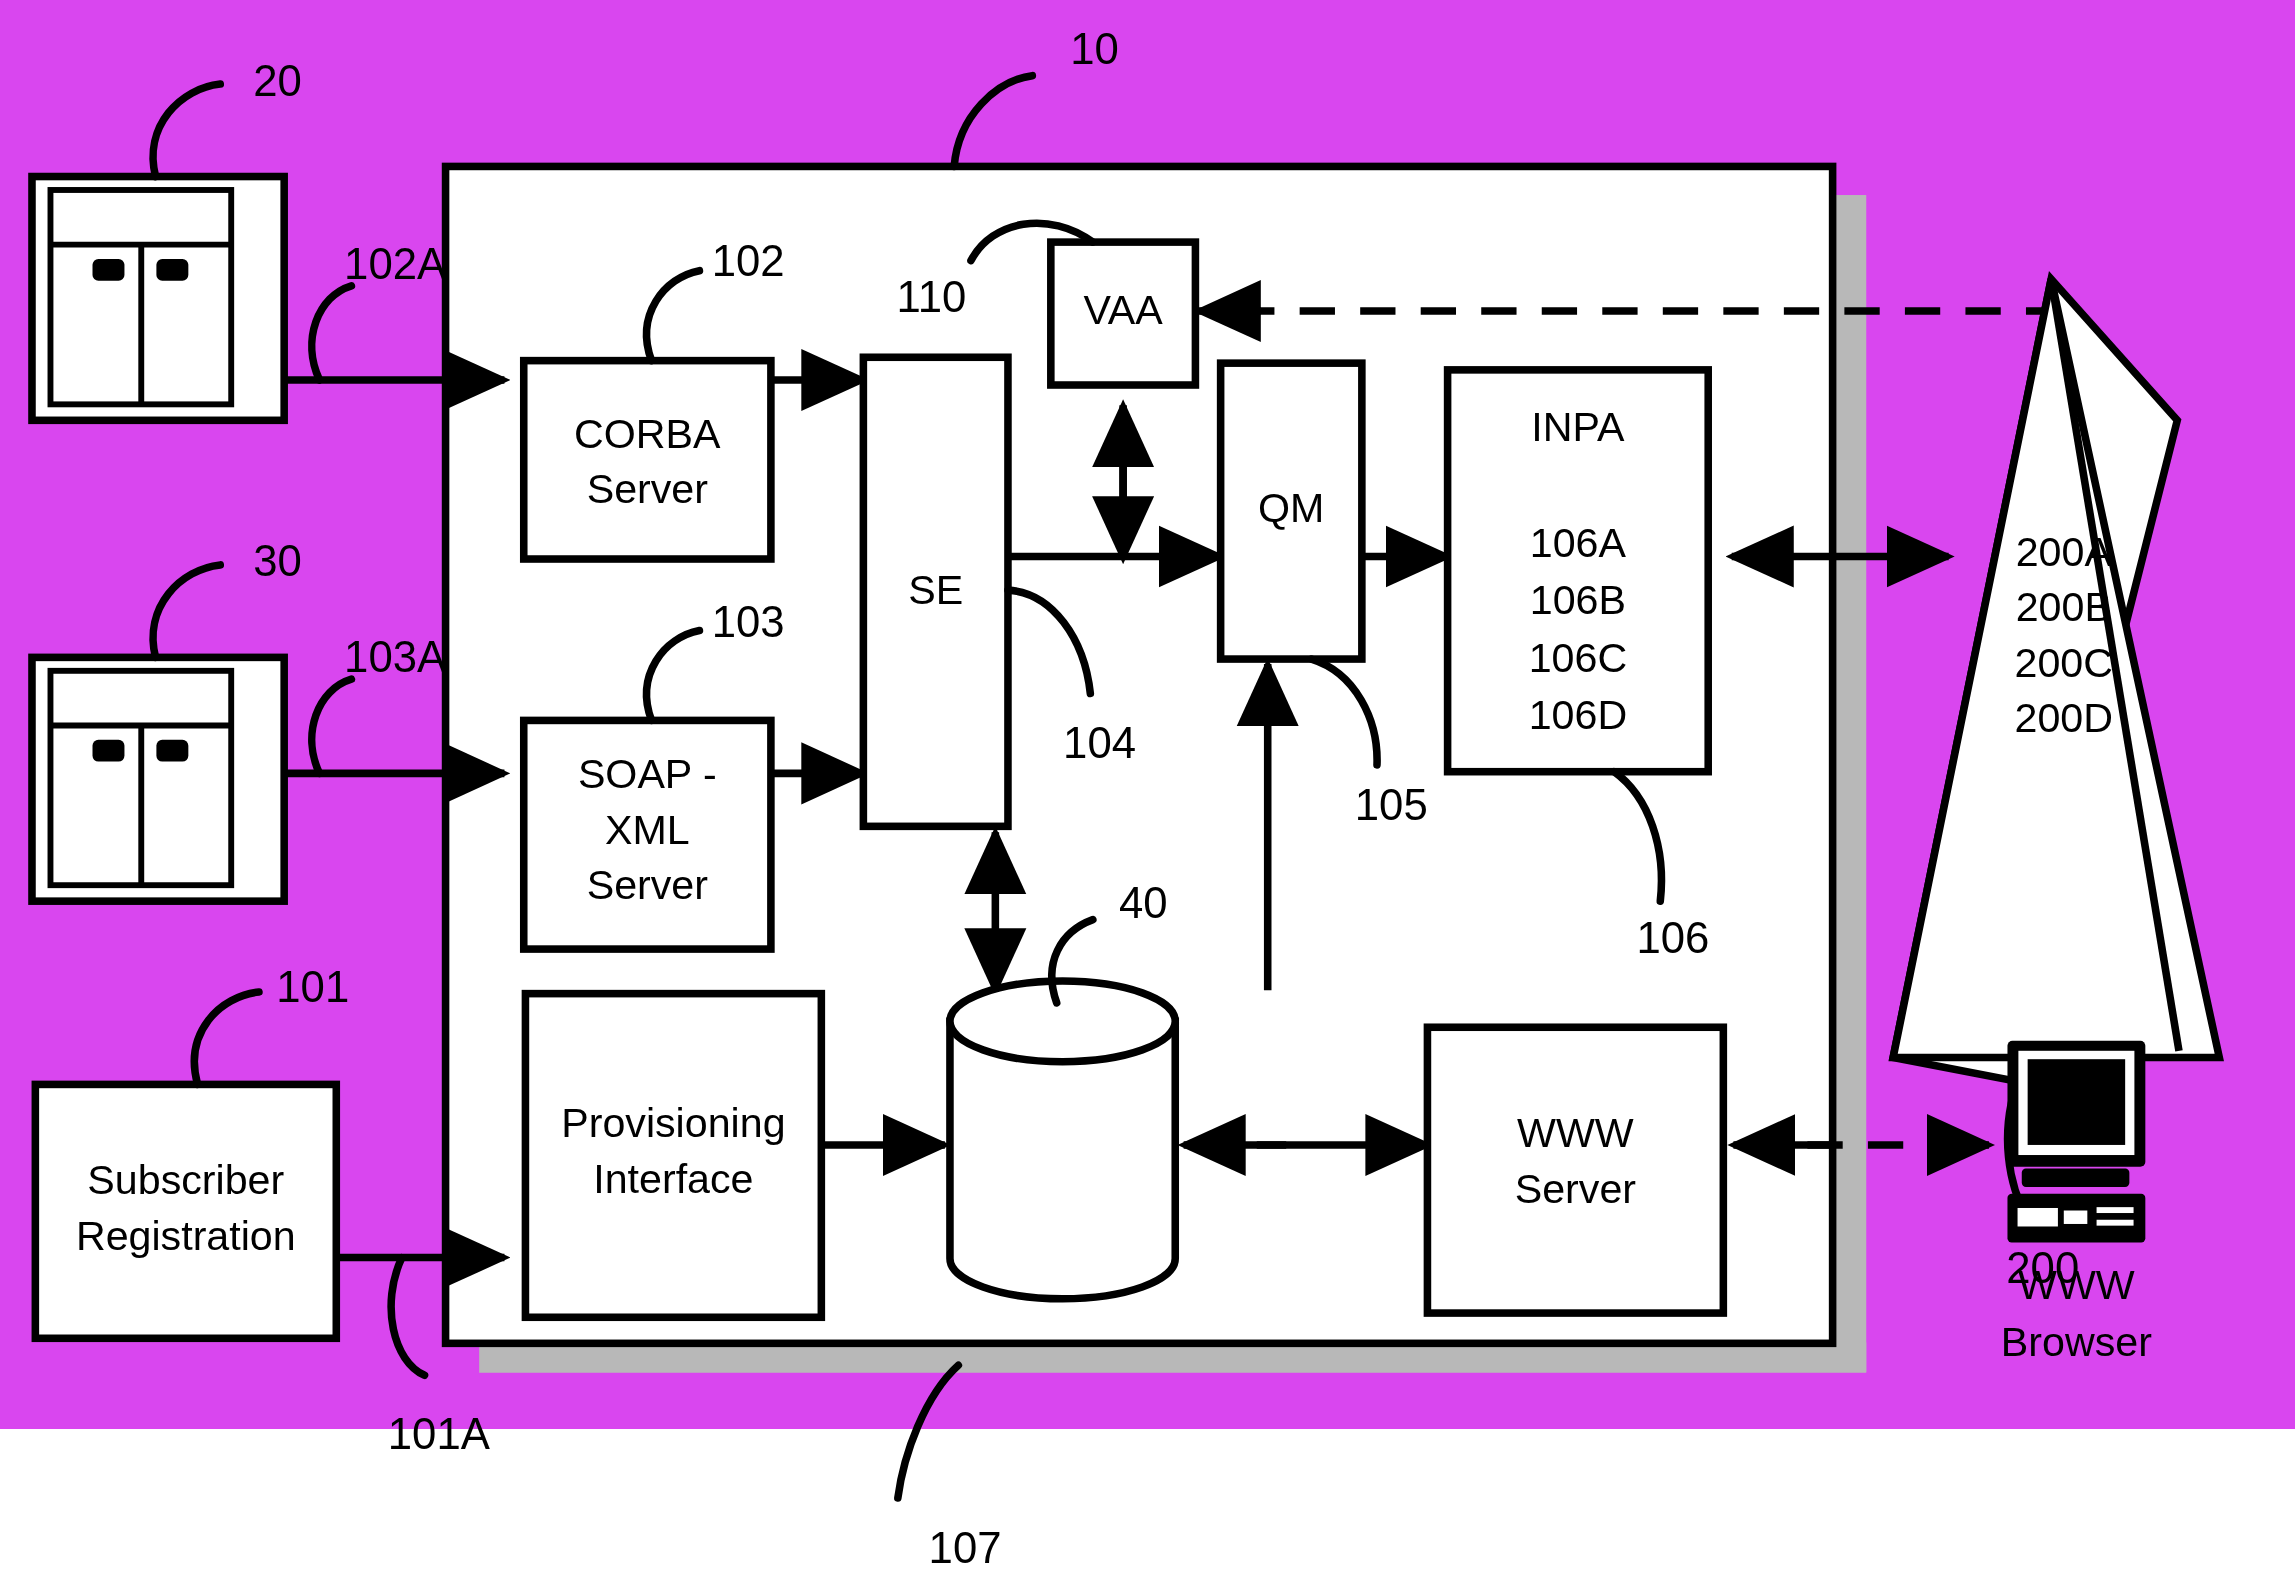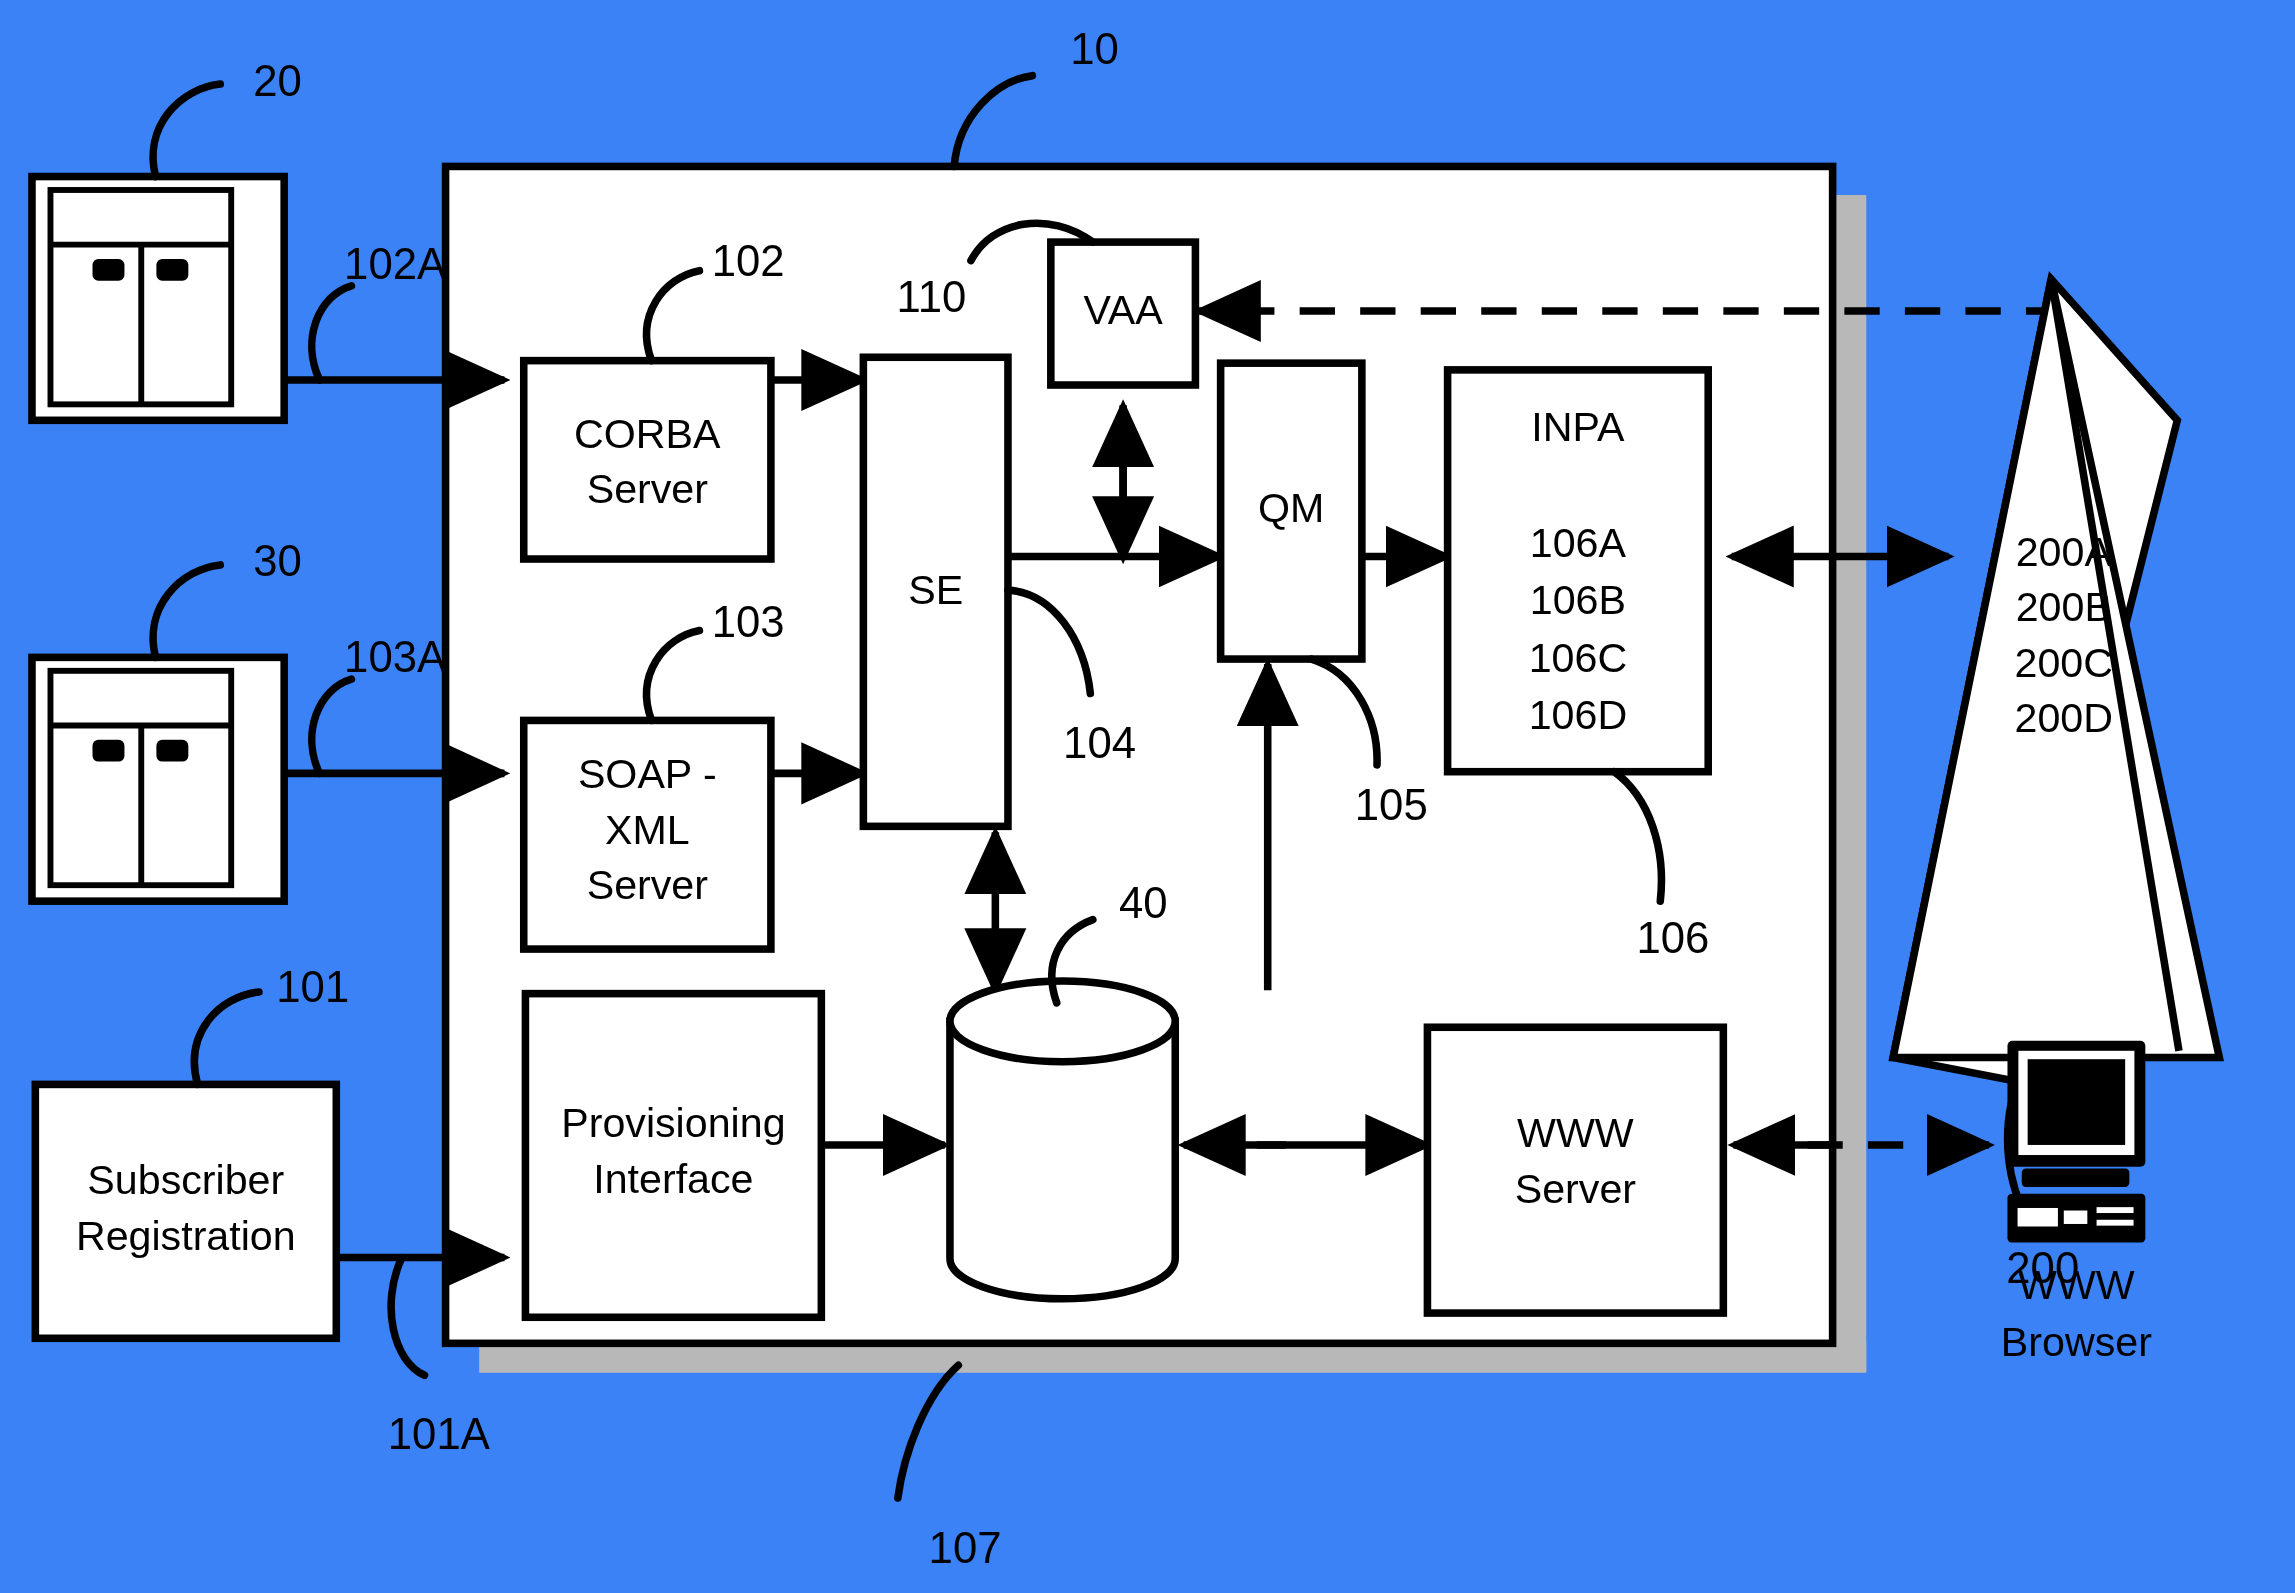--- a/index.html
+++ b/index.html
@@ -1,18 +1,18 @@
 <!DOCTYPE html>
 <html style="font-size:13.5px"><head>
 <meta charset="utf-8">
 <style>
   html,body{margin:0;padding:0;background:#ffffff;}
   body{width:2295px;height:1593px;overflow:hidden;
        font-family:"Liberation Sans",sans-serif;}
-  #stage{position:relative;width:2295px;height:1593px;background:#3b82f6;}
+  #stage{position:relative;width:2295px;height:1429px;background:#d946ef;}
   svg#diagram{position:absolute;left:0;top:0;width:2295px;height:1593px;}
   .blk{fill:#ffffff;stroke:#000000;stroke-width:9;}
   .shadow{fill:#b8b8b8;stroke:none;}
   .ln{stroke:#000000;stroke-width:9;fill:none;}
   .lnthin{stroke:#000000;stroke-width:7;fill:none;}
   .lead{stroke:#000000;stroke-width:9;fill:none;stroke-linecap:round;}
   .dash{stroke:#000000;stroke-width:9;fill:none;stroke-dasharray:42 30;}
   .solidfill{fill:#000000;stroke:none;}
   text{font-family:"Liberation Sans",sans-serif;fill:#000000;}
   .lbl{font-size:49px;text-anchor:middle;dominant-baseline:middle;}

